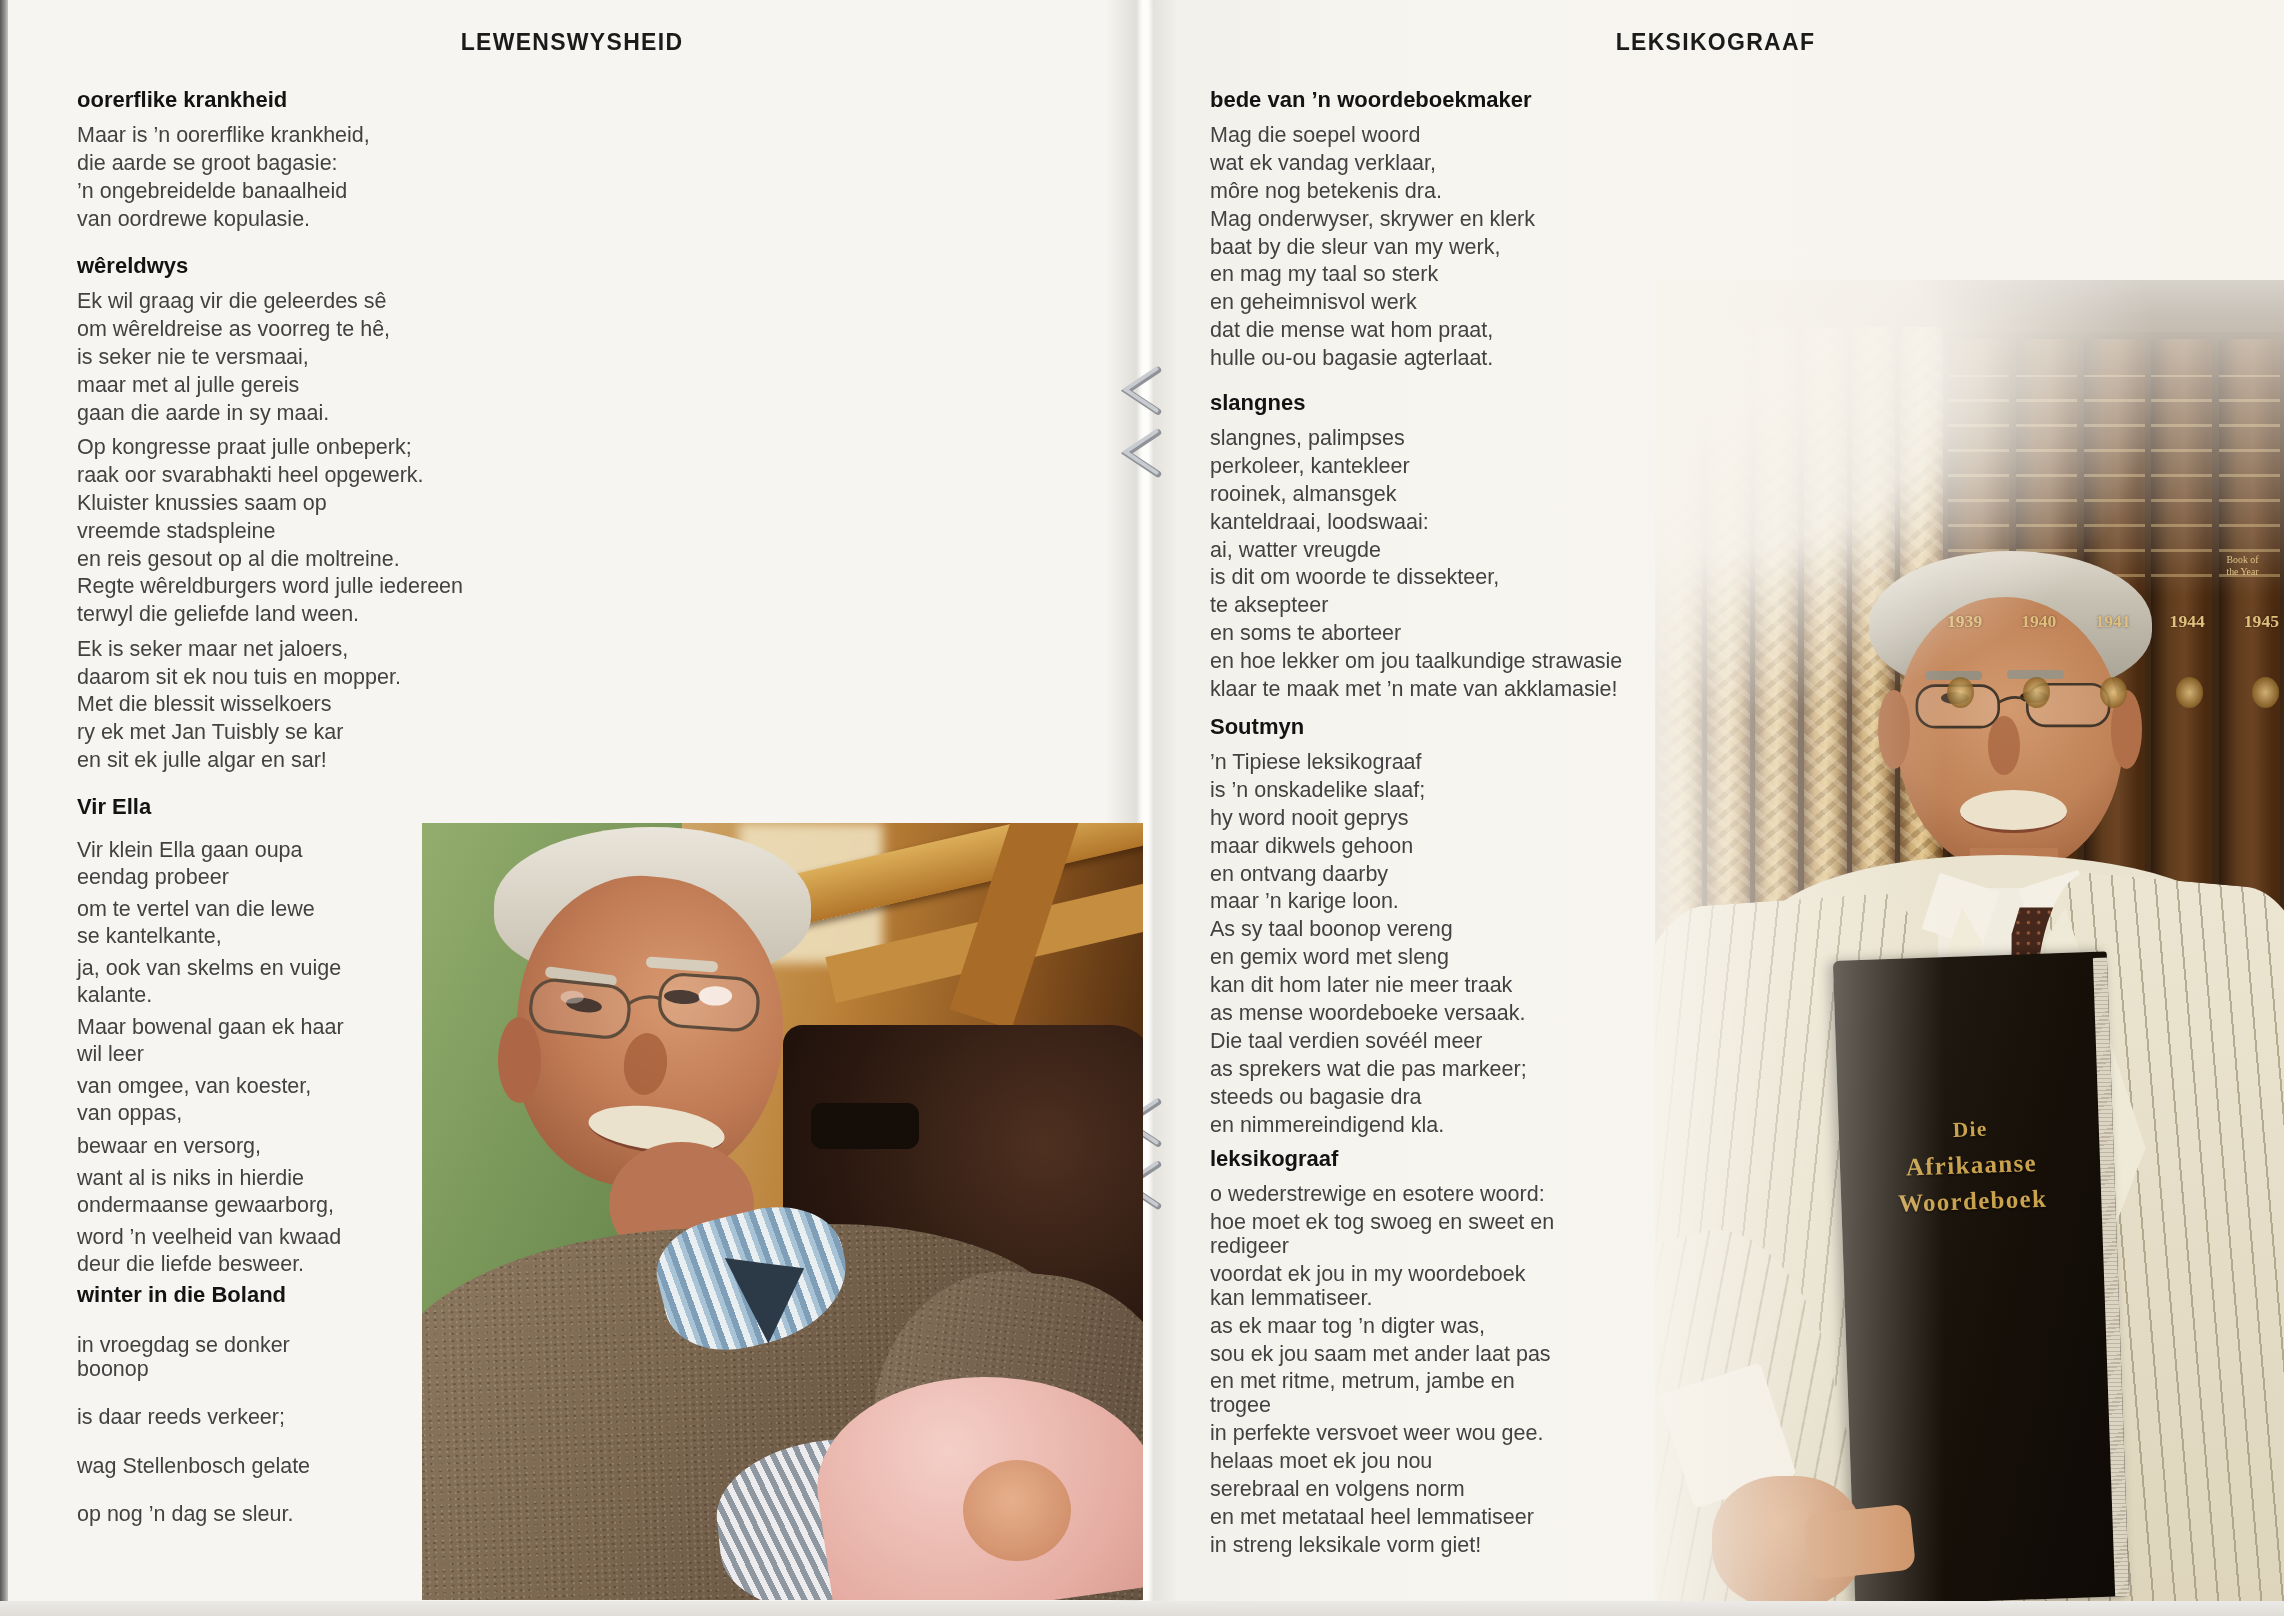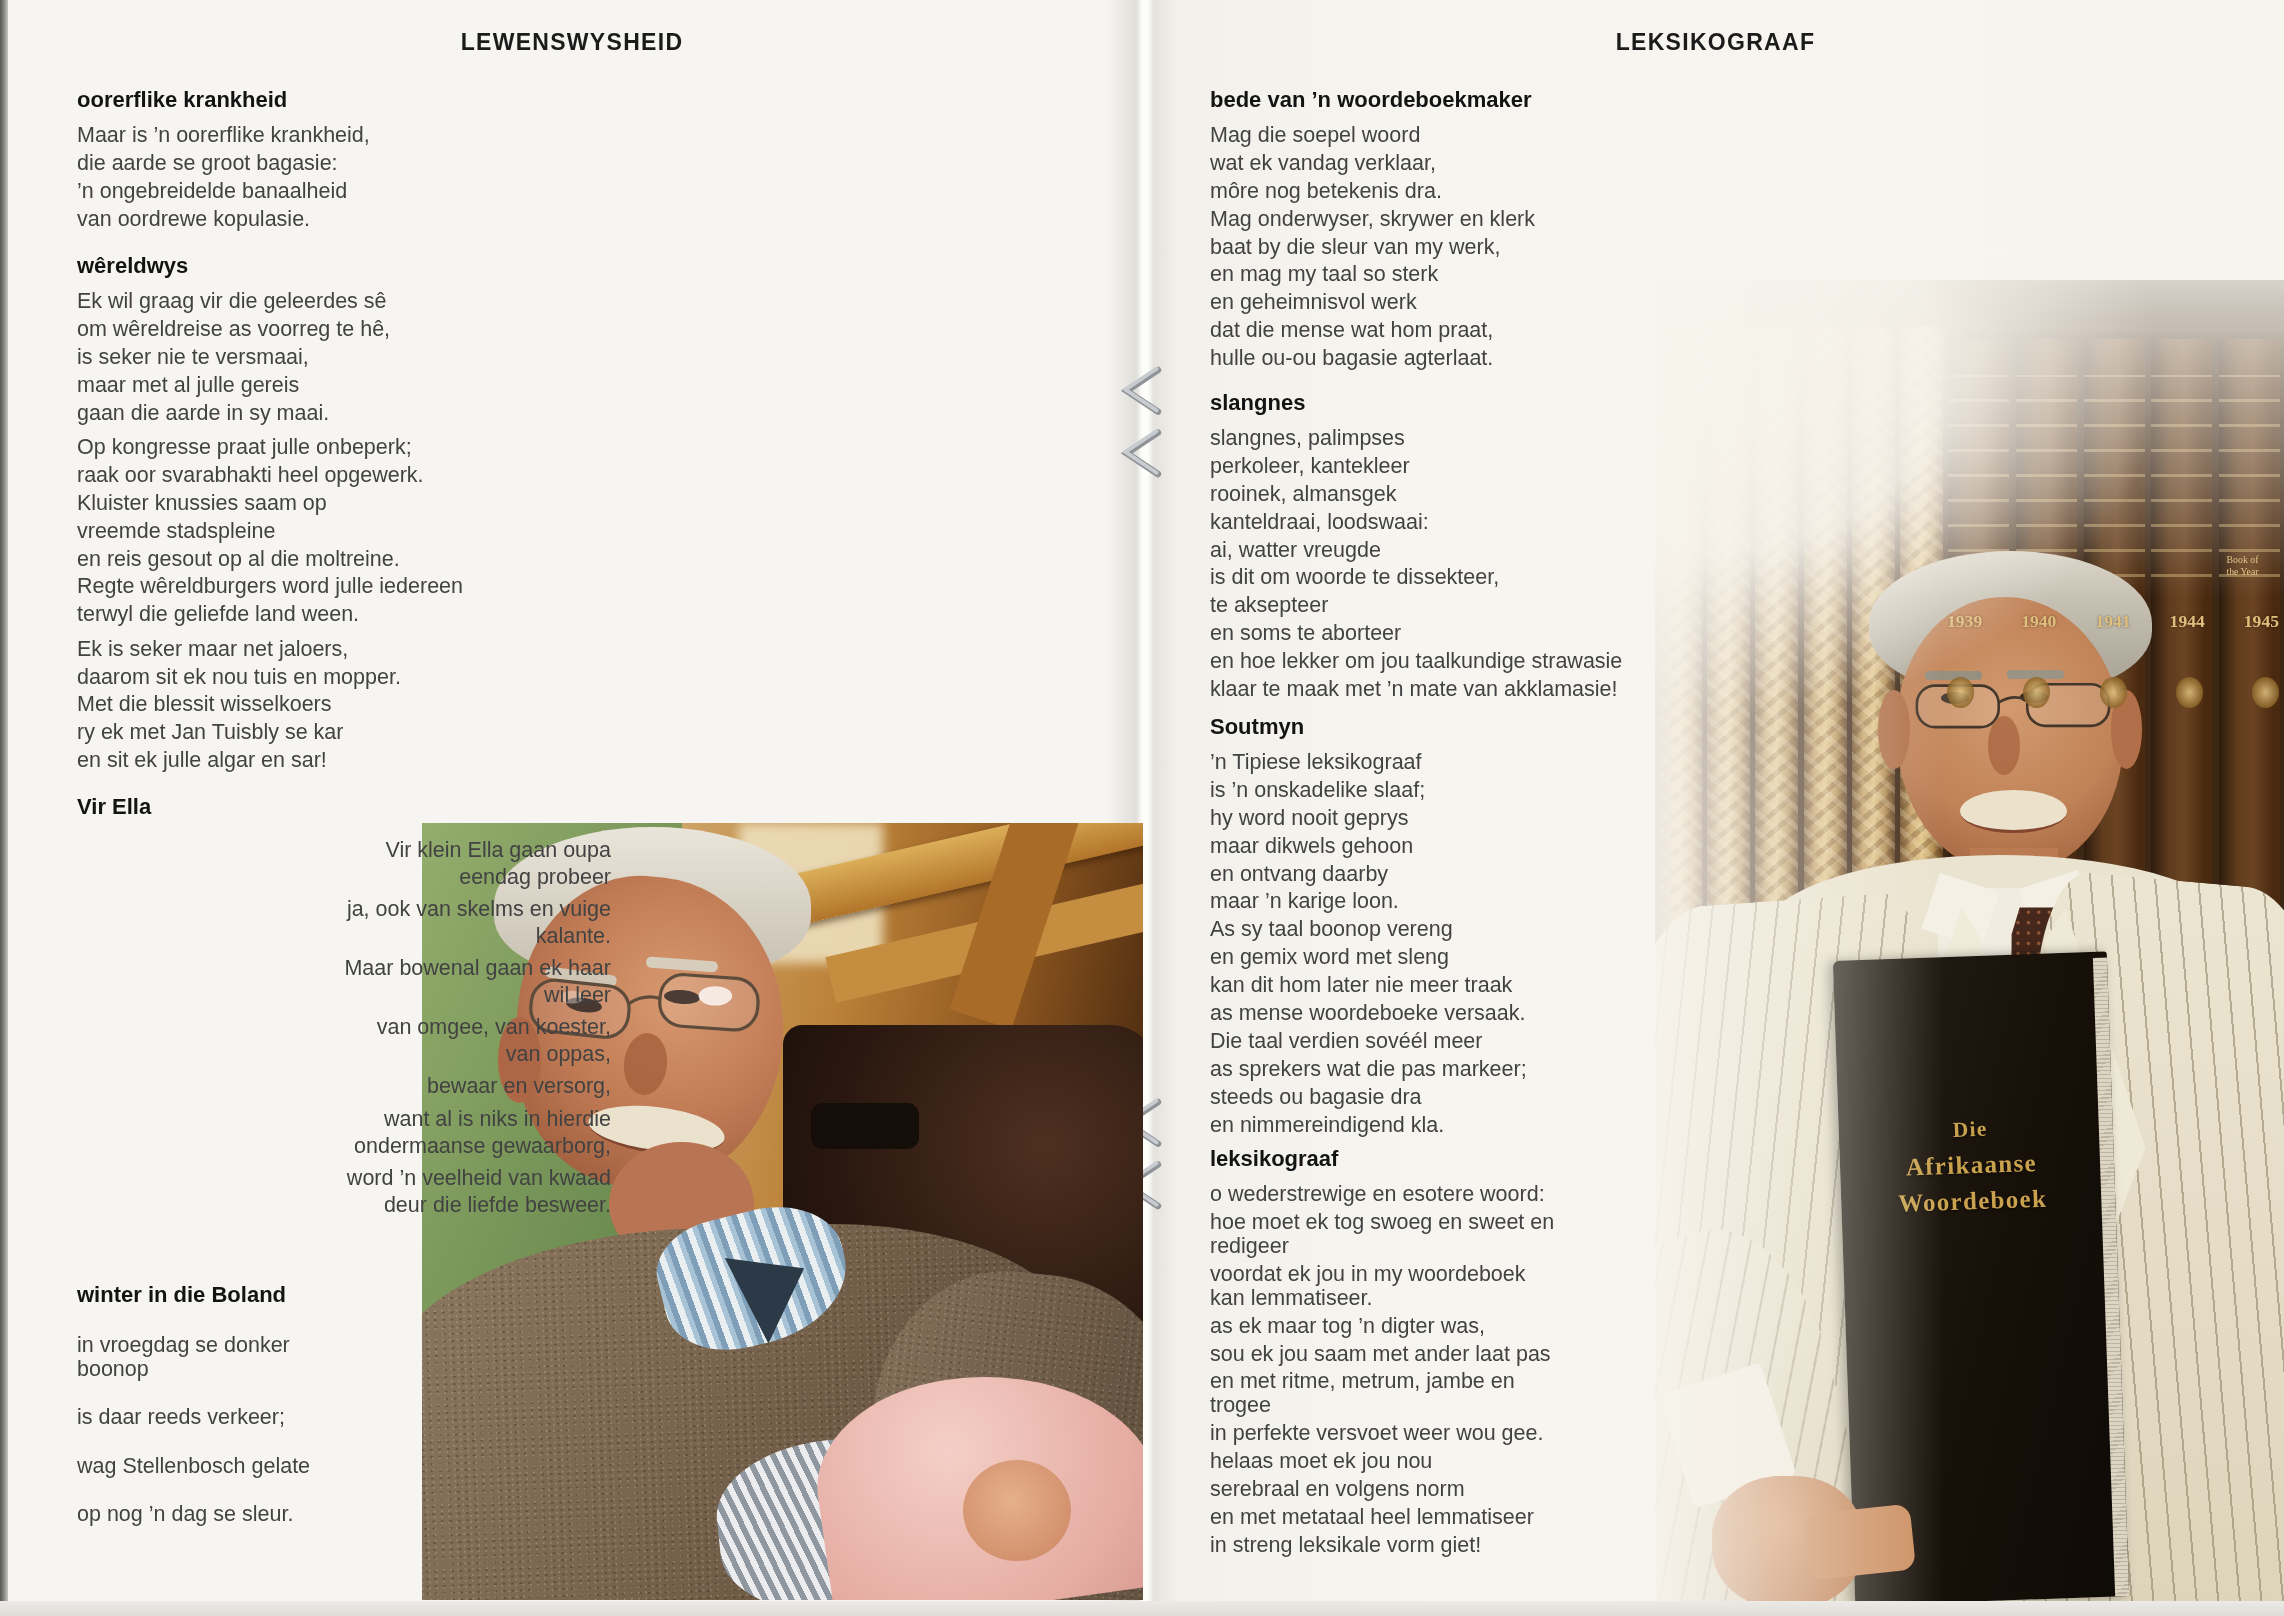--- a/index.html
+++ b/index.html
@@ -38,21 +38,21 @@
   .col-right .poem:nth-child(1){top:0;}
   .col-right .poem:nth-child(2){top:303px;}
   .col-right .poem:nth-child(3){top:627px;}
   .col-right .poem:nth-child(4){top:1059px;}
   .poem-title{font-size:22px;font-weight:bold;color:#131313;line-height:29px;margin:0 0 9px 0;}
   .col-left .poem:nth-child(3) .poem-title,
   .col-left .poem:nth-child(4) .poem-title{margin-bottom:15.6px;}
   .stanza{margin-bottom:10.4px;}
   .line{margin-bottom:3.9px;}
   .part{font-size:21.5px;line-height:24px;color:#424242;}
-  .col-left .poem:nth-child(3) .part{line-height:27px;text-align:right;}
+  .col-left .poem:nth-child(3) .part{line-height:27px;}
   .col-left .poem:nth-child(3) .line{margin-bottom:5.2px;}
   .col-left .poem:nth-child(4) .part{line-height:23.5px;}
   .col-left .poem:nth-child(4) .line{margin-bottom:7.8px;margin-top:25px;}
   
   .photo{position:absolute;overflow:hidden;z-index:1;}
   .photo *{position:absolute;}
   
   .photo-left{left:422px;top:823px;width:721px;height:777px;background:#5d7b45;}
   .pl-wall{left:0;top:0;width:44%;height:100%;
     background:linear-gradient(115deg,#93ad6d,#6e8d51 55%,#546f3e 85%,#465933);}
@@ -303,20 +303,24 @@
         </div>
       </div>
       <div class="poem">
         <div class="poem-title">Vir Ella</div>
         <div class="stanza">
           <div class="line">
             <div class="part">Vir klein Ella gaan oupa</div>
             <div class="part">eendag probeer</div>
           </div>
           <div class="line">
+            <div class="part">om te vertel van die lewe</div>
+            <div class="part">se kantelkante,</div>
+          </div>
+          <div class="line">
             <div class="part">ja, ook van skelms en vuige</div>
             <div class="part">kalante.</div>
           </div>
           <div class="line">
             <div class="part">Maar bowenal gaan ek haar</div>
             <div class="part">wil leer</div>
           </div>
           <div class="line">
             <div class="part">van omgee, van koester,</div>
             <div class="part">van oppas,</div>

